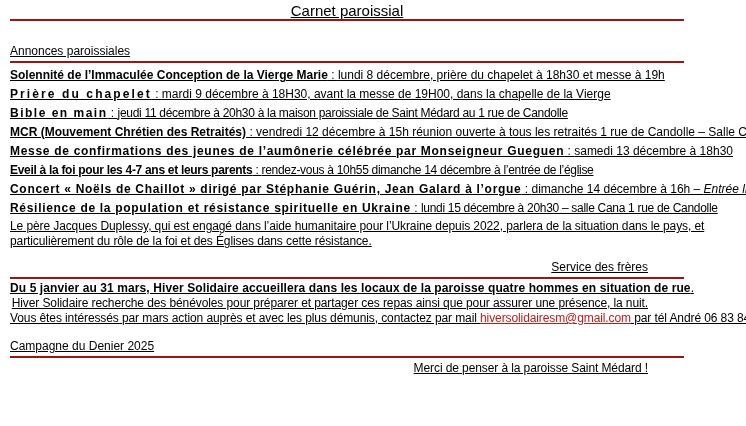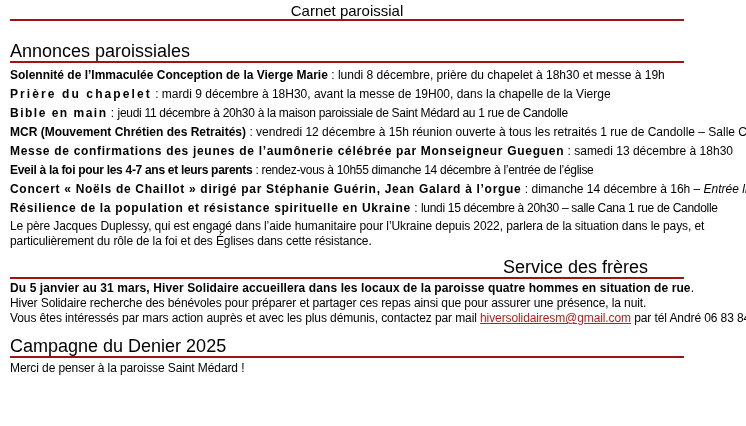--- a/index.html
+++ b/index.html
@@ -10,20 +10,21 @@
     height: 426px;
     overflow: hidden;
     font-family: "Liberation Sans", sans-serif;
     color: #000000;
   }
   .page {
     box-sizing: border-box;
     width: 648px;
     height: 426px;
     padding: 3px 0 8px 10px;
+    text-decoration: underline;
   }
   .rule {
     border: 0;
     border-top: 2px solid #9e1414;
     width: 674px;
     margin: 1px 0 0 0;
   }
   .doc-title {
     width: 674px;
     text-align: center;
@@ -31,21 +32,21 @@
     line-height: 15px;
   }
   .baptism {
     width: 674px;
     text-align: center;
     font-size: 12px;
     line-height: 14px;
     margin-top: 8px;
   }
   .heading {
-    font-size: 18px;
+    font-size: 12px;
     line-height: 18px;
     margin-top: 0;
   }
   .heading.annonces { margin-top: 21px; }
   .heading.service  { margin-top: 9px; text-align: right; }
   .heading.denier   { margin-top: 11px; }
   .items { margin-top: 3px; }
   .item {
     font-size: 12px;
     line-height: 19px;
@@ -62,20 +63,21 @@
     white-space: nowrap;
     letter-spacing: -0.1px;
   }
   .para-block { margin-top: 1px; }
   .service-block { margin-top: 2px; }
   .line {
     font-size: 12px;
     line-height: 15px;
     white-space: nowrap;
     letter-spacing: -0.1px;
+    text-align: right;
   }
   .line.lead-bold b { letter-spacing: 0.1px; }
   a.mail-link {
     color: #b91c1c;
     text-decoration: underline;
     cursor: pointer;
   }
   .denier-text { margin-top: 3px; }
   i { font-style: italic; }
 </style>

